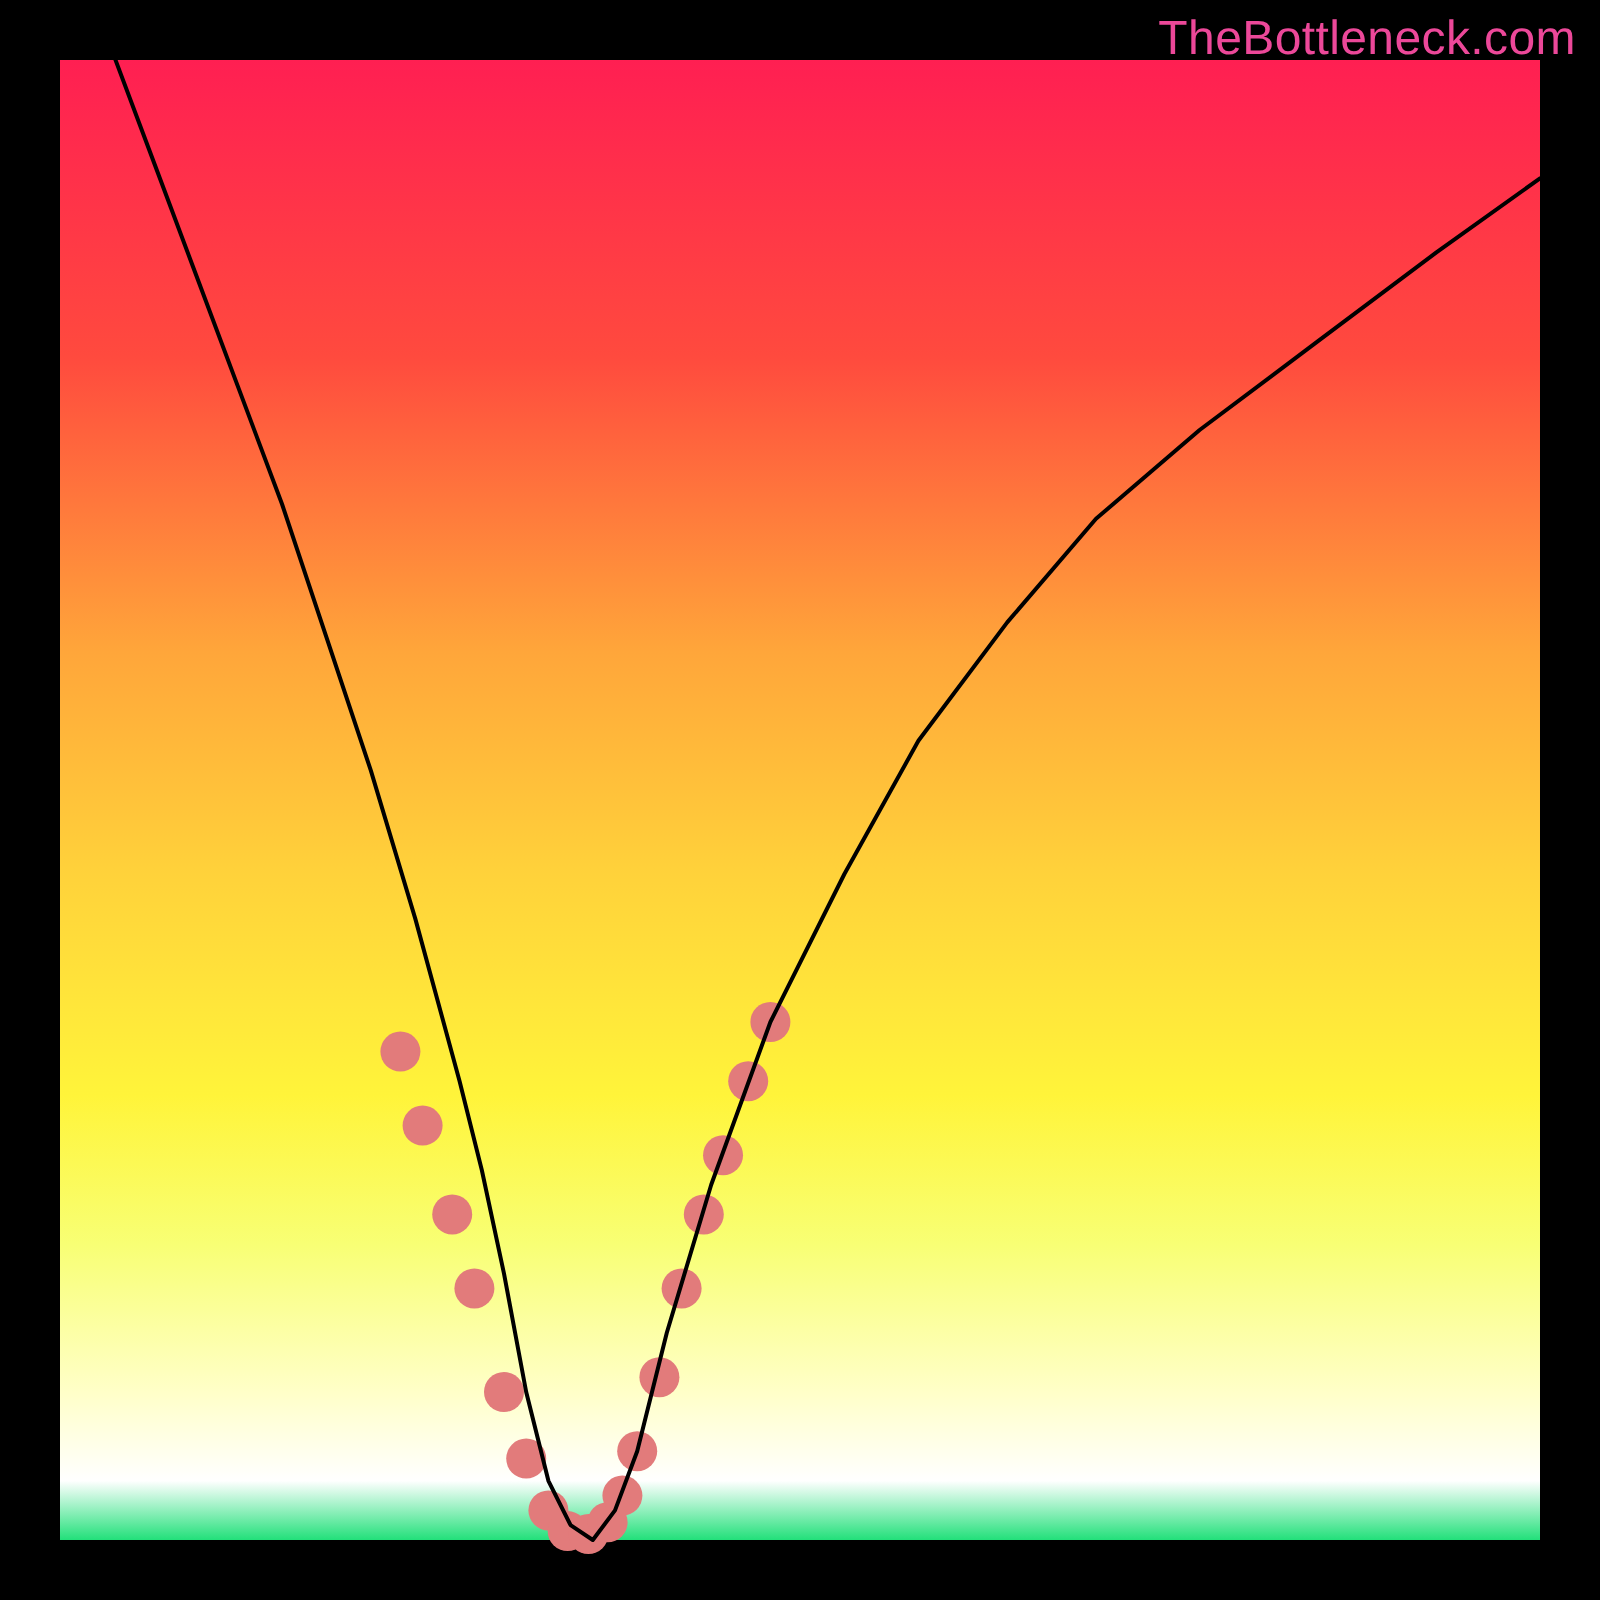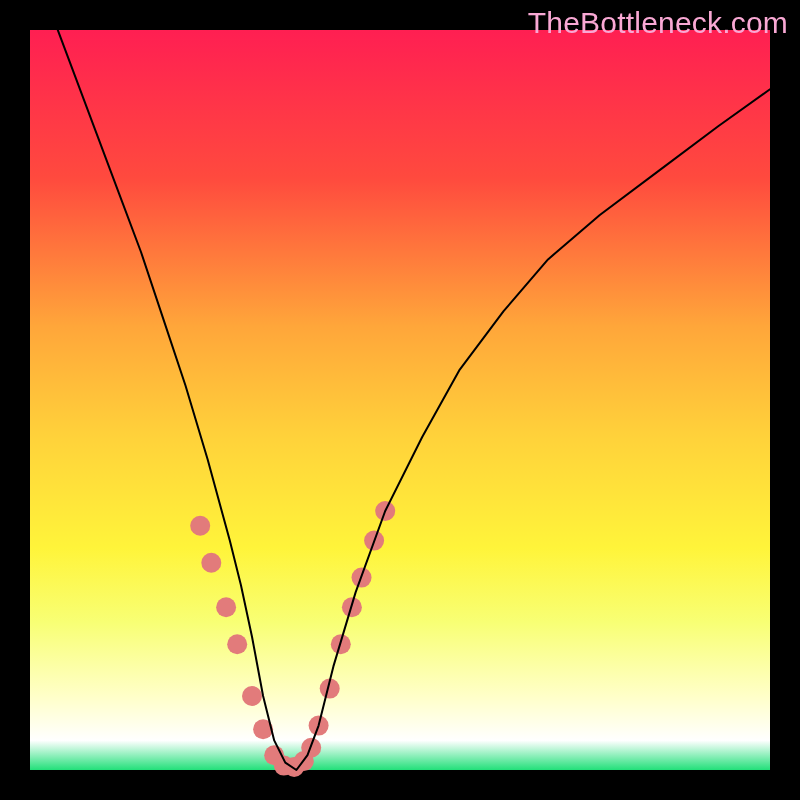--- a/index.html
+++ b/index.html
@@ -13,22 +13,22 @@
   .chart-wrap {
     position: relative;
     width: 800px;
     height: 800px;
   }
   .attribution {
     position: absolute;
     top: 6px;
     right: 12px;
     font-family: Arial, Helvetica, sans-serif;
-    font-size: 30px;
-    color: #f9a8d4;
+    font-size: 24px;
+    color: #ec4899;
     letter-spacing: 0.2px;
     z-index: 3;
   }
   svg {
     position: absolute;
     top: 0;
     left: 0;
     display: block;
   }
 </style>

